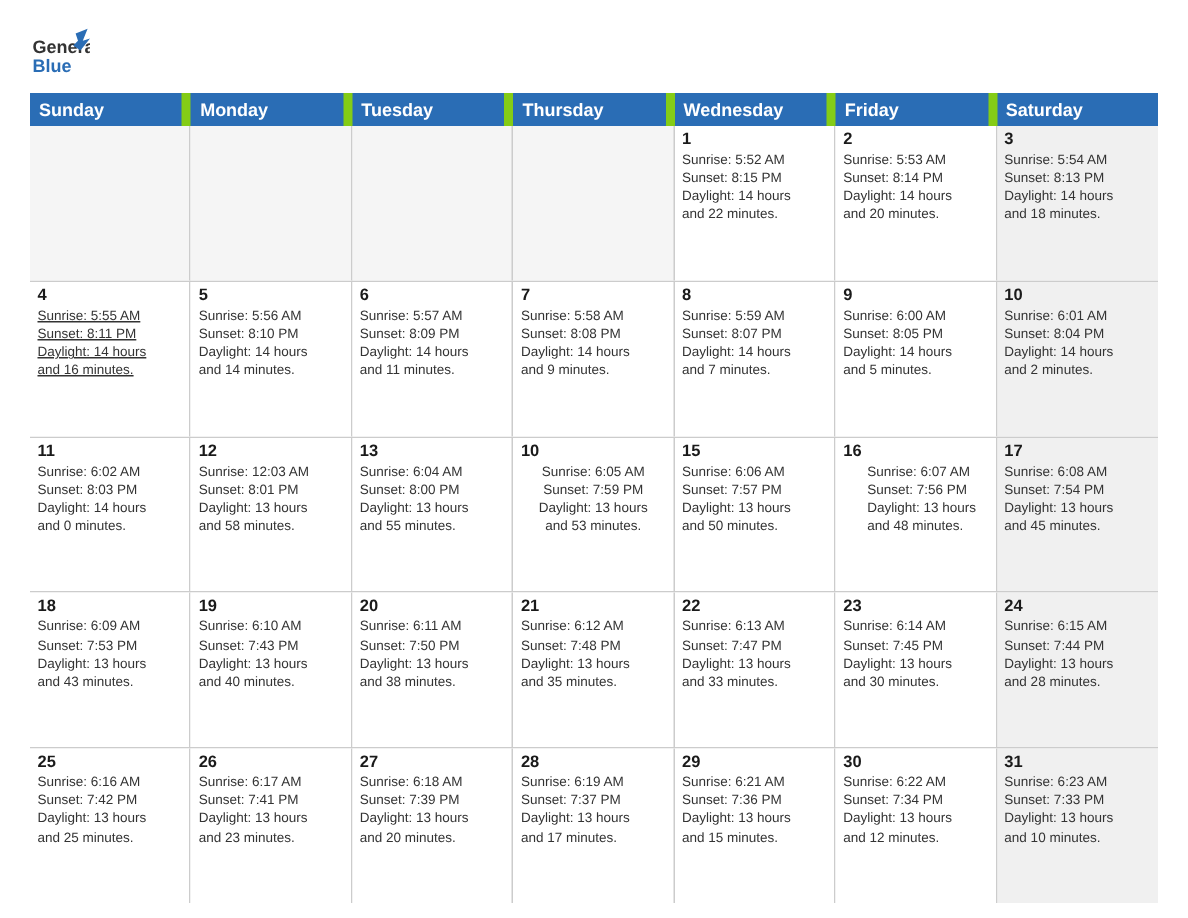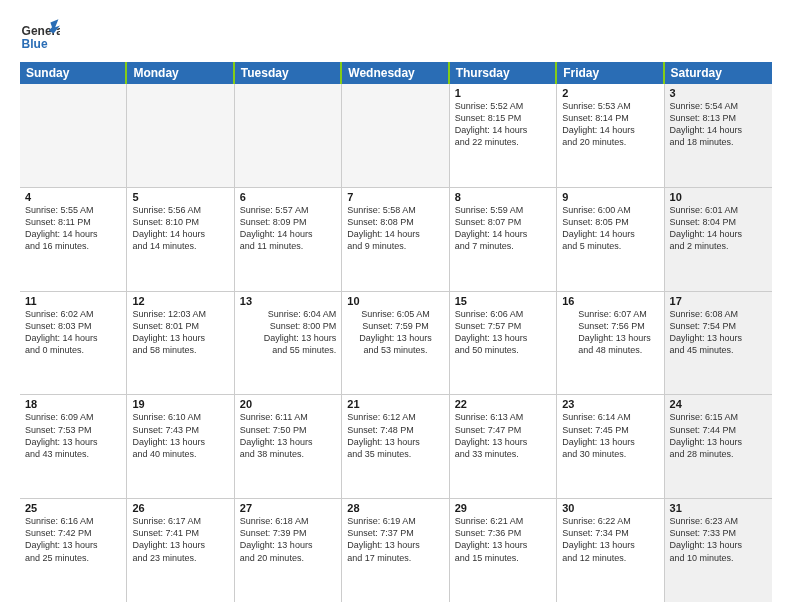--- a/index.html
+++ b/index.html
@@ -46,21 +46,21 @@
       display: grid;
       grid-template-columns: repeat(7, 1fr);
       background: #2a6db5;
     }
     .cal-header-cell {
       color: #fff;
       font-size: 12px;
       font-weight: bold;
       padding: 4px 6px;
       text-align: left;
-      border-right: 2px solid #84cc16;
+      border-right: 6px solid #84cc16;
     }
     .cal-header-cell:last-child { border-right: none; }
     .cal-body {
       display: flex;
       flex-direction: column;
       flex: 1;
     }
     .cal-row {
       display: grid;
       grid-template-columns: repeat(7, 1fr);
@@ -118,22 +118,22 @@
       <h1></h1>
       <h2></h2>
     </div>
   </div>
 
   <div class="calendar">
     <div class="cal-header">
     <div class="cal-header-cell">Sunday</div>
         <div class="cal-header-cell">Monday</div>
         <div class="cal-header-cell">Tuesday</div>
+        <div class="cal-header-cell">Thursday</div>
         <div class="cal-header-cell">Wednesday</div>
-        <div class="cal-header-cell">Thursday</div>
         <div class="cal-header-cell">Friday</div>
         <div class="cal-header-cell">Saturday</div>
       </div>
     <div class="cal-body">
     <div class="cal-row">
           <div class="cal-cell empty"></div>
           <div class="cal-cell empty"></div>
           <div class="cal-cell empty"></div>
           <div class="cal-cell empty"></div>
           <div class="cal-cell">
@@ -154,21 +154,21 @@
             <div class="day-num">3</div>
             <div class="day-info" style="white-space: pre-line;">Sunrise: 5:54 AM
 Sunset: 8:13 PM
 Daylight: 14 hours
 and 18 minutes.</div>
           </div>
         </div>
         <div class="cal-row">
           <div class="cal-cell">
             <div class="day-num">4</div>
-            <div class="day-info" style="white-space: pre-line;">Sunrise: 5:55 AM
+            <div class="day-info" style="white-space: pre-line; text-decoration: underline;">Sunrise: 5:55 AM
 Sunset: 8:11 PM
 Daylight: 14 hours
 and 16 minutes.</div>
           </div>
           <div class="cal-cell">
             <div class="day-num">5</div>
             <div class="day-info" style="white-space: pre-line;">Sunrise: 5:56 AM
 Sunset: 8:10 PM
 Daylight: 14 hours
 and 14 minutes.</div>
@@ -219,21 +219,21 @@
           </div>
           <div class="cal-cell">
             <div class="day-num">12</div>
             <div class="day-info" style="white-space: pre-line;">Sunrise: 12:03 AM
 Sunset: 8:01 PM
 Daylight: 13 hours
 and 58 minutes.</div>
           </div>
           <div class="cal-cell">
             <div class="day-num">13</div>
-            <div class="day-info" style="white-space: pre-line; text-align: right;">Sunrise: 6:04 AM
+            <div class="day-info" style="white-space: pre-line;">Sunrise: 6:04 AM
 Sunset: 8:00 PM
 Daylight: 13 hours
 and 55 minutes.</div>
           </div>
           <div class="cal-cell">
             <div class="day-num">10</div>
             <div class="day-info" style="white-space: pre-line; text-align: center;">Sunrise: 6:05 AM
 Sunset: 7:59 PM
 Daylight: 13 hours
 and 53 minutes.</div>

